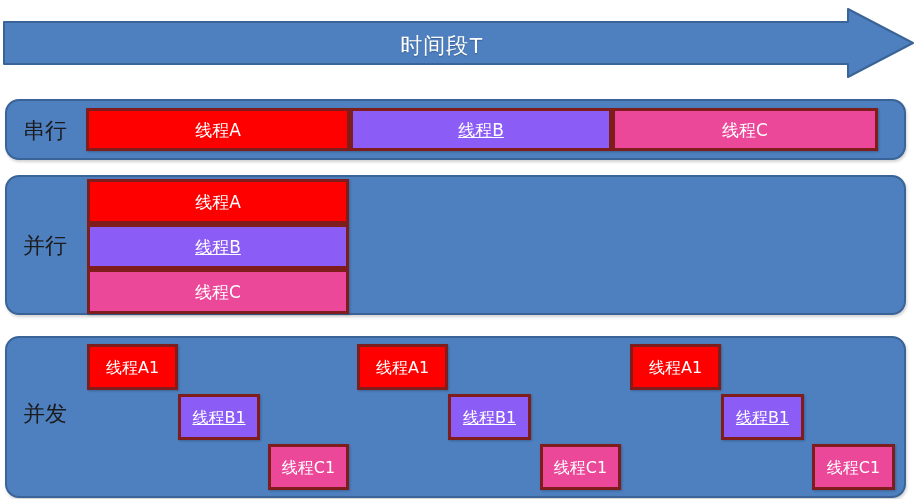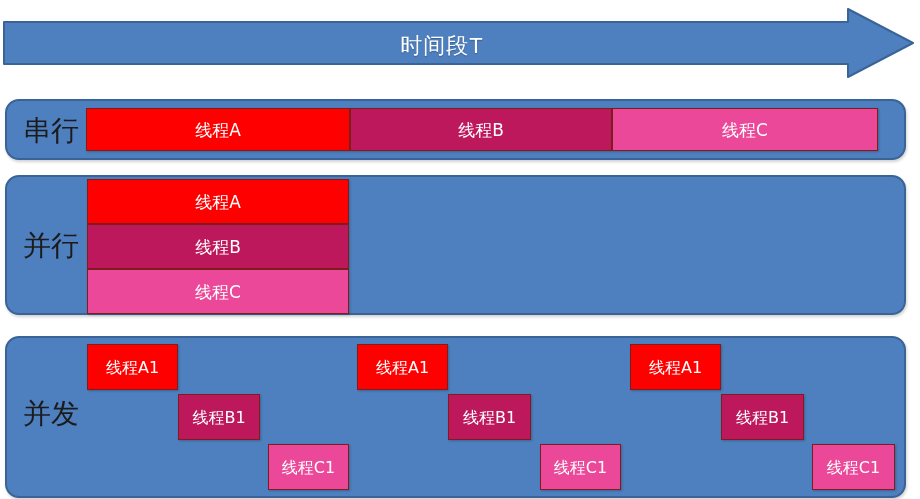--- a/index.html
+++ b/index.html
@@ -50,43 +50,43 @@
     position: absolute;
     background: #4E7FBE;
     border: 2px solid #3A6497;
     border-radius: 14px;
     box-sizing: border-box;
     box-shadow: 1px 2px 3px rgba(0,0,0,0.18);
   }
   .panel-label {
     position: absolute;
     color: #1B1B1B;
-    font-size: 28px;
+    font-size: 22px;
     line-height: 24px;
     white-space: nowrap;
     font-family: "DejaVu Sans", "Liberation Sans", sans-serif;
   }
 
   
   .blk {
     position: absolute;
     box-sizing: border-box;
-    border: 1px solid #7f1d1d;
+    border: 3px solid #7f1d1d;
     display: flex;
     align-items: center;
     justify-content: center;
     color: #ffffff;
     font-size: 17px;
     line-height: 20px;
     white-space: nowrap;
     box-shadow: 1px 1px 2px rgba(0,0,0,0.22);
     font-family: "DejaVu Sans", "Liberation Sans", sans-serif;
   }
   .blk.red    { background: #FF0000; }
-  .blk.yellow { background: #be185d; }
+  .blk.yellow { background: #8b5cf6; text-decoration: underline; }
   .blk.green  { background: #ec4899; }
 
   .blk.small { font-size: 16px; line-height: 17px; }
 
   
   .watermark {
     position: absolute;
     left: 664px;
     top: 465px;
     font-size: 16px;

